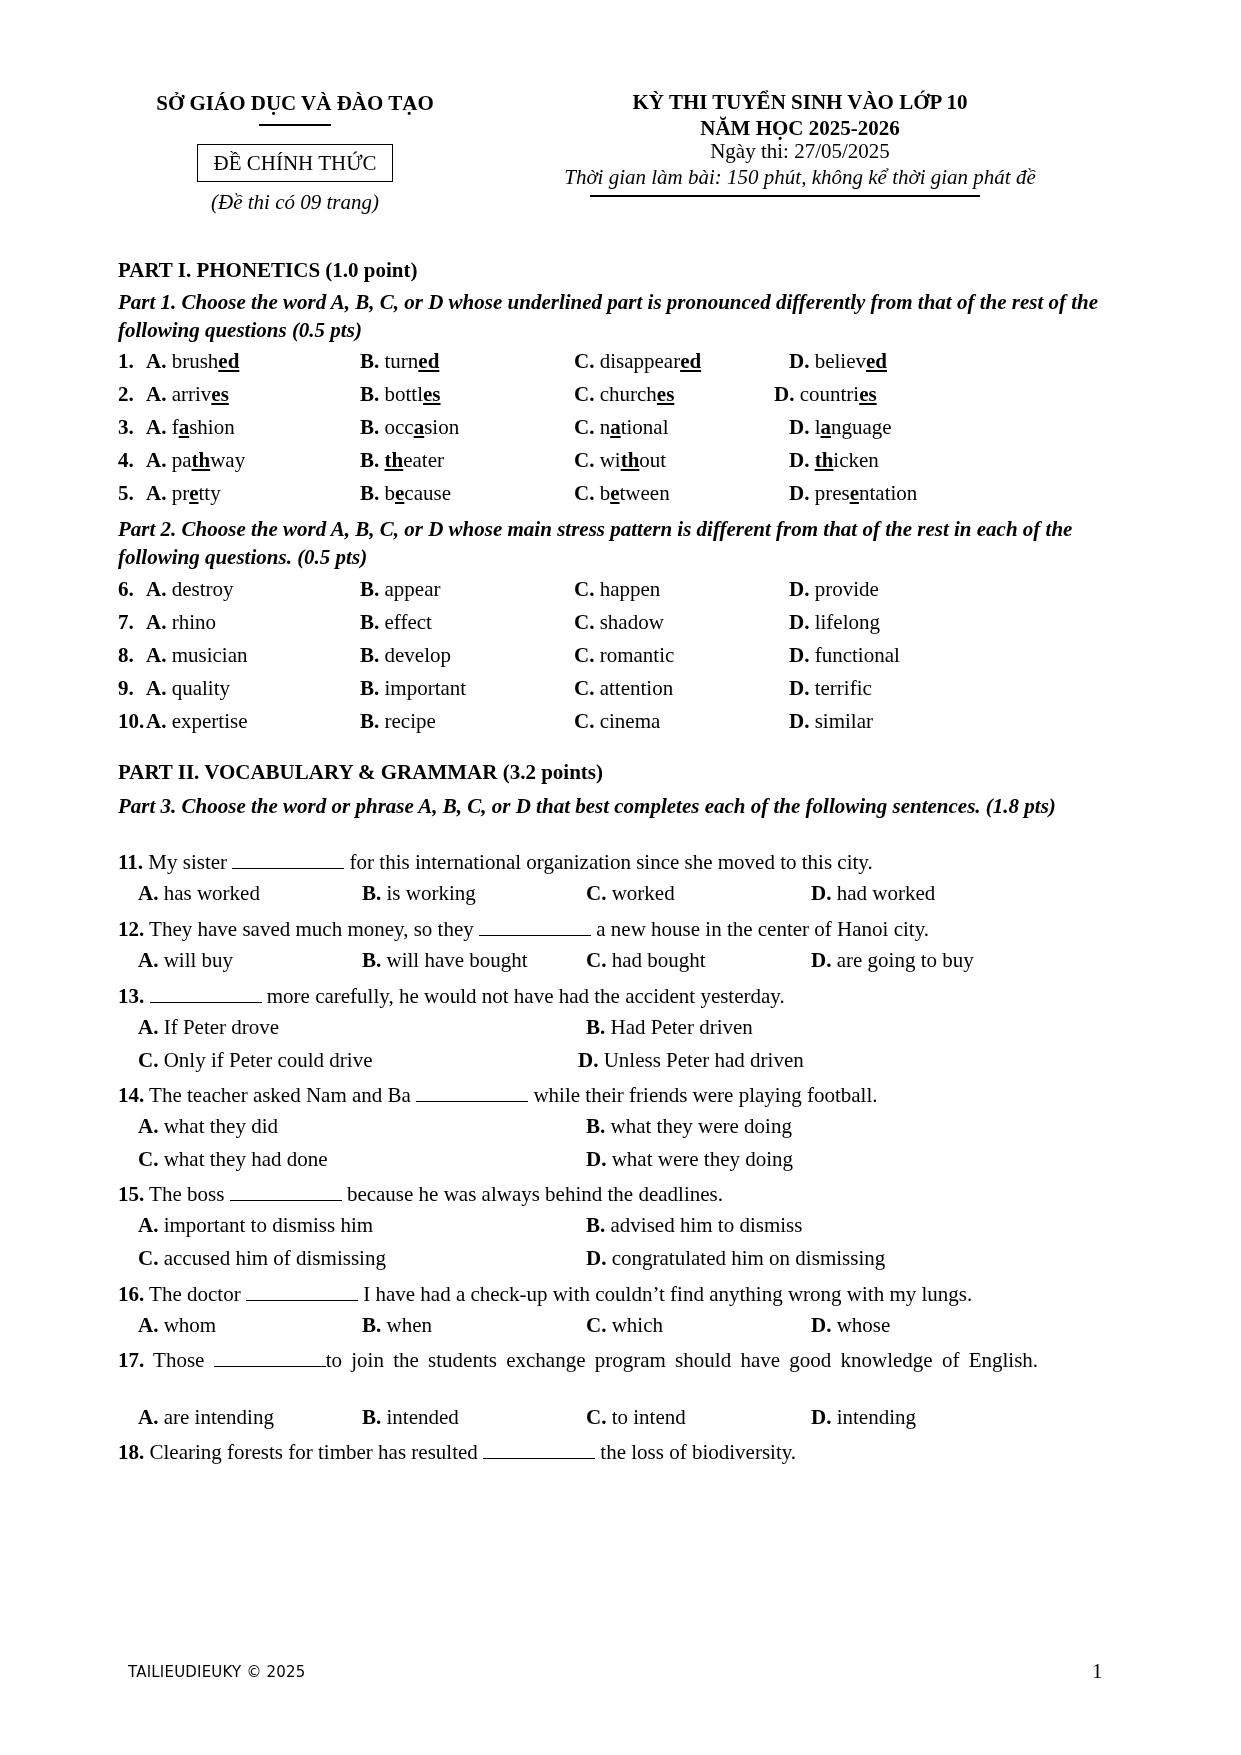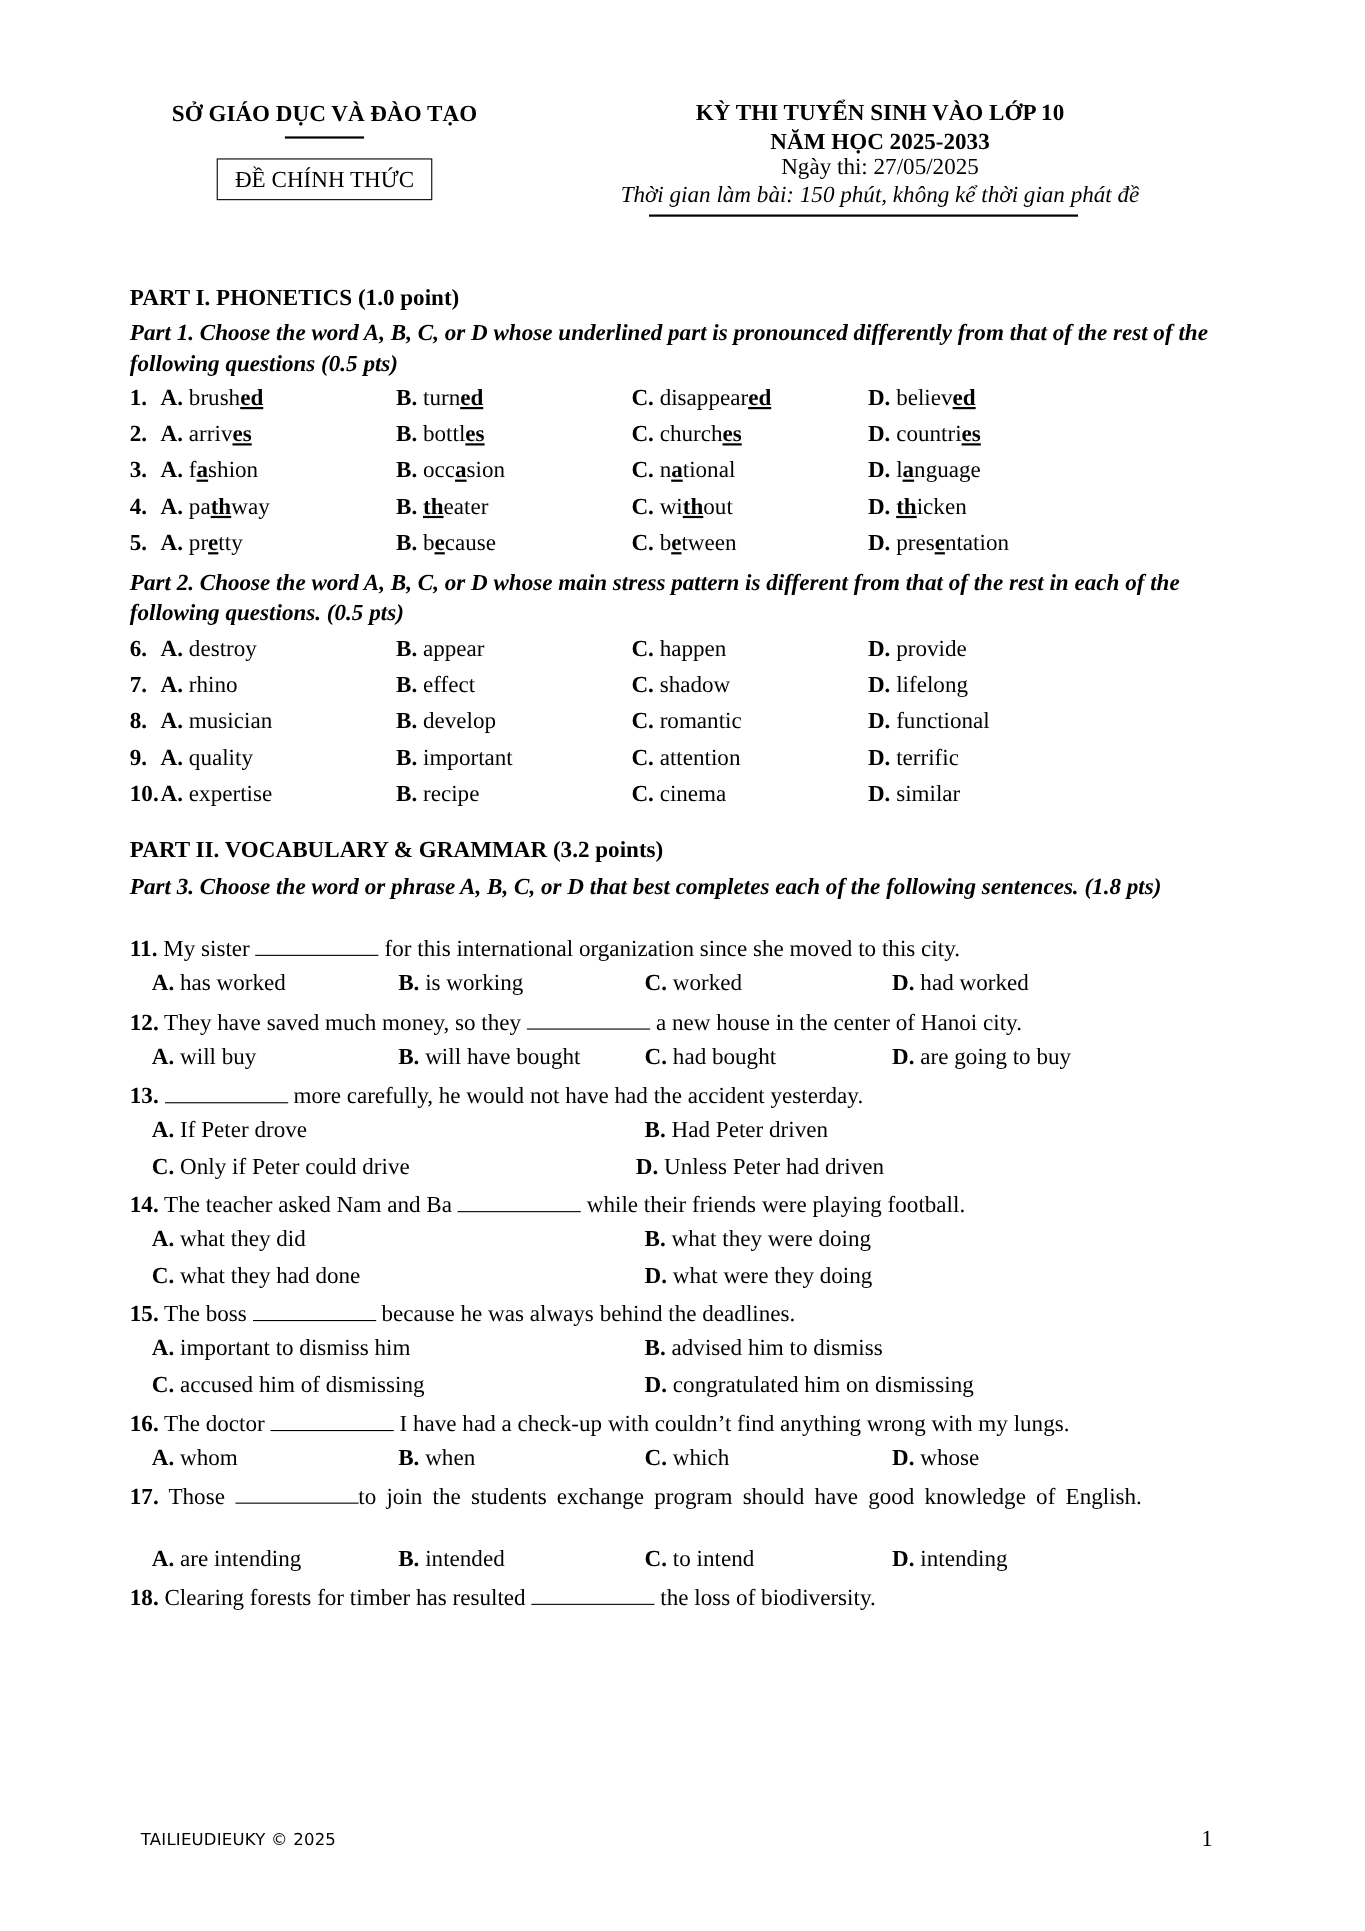--- a/index.html
+++ b/index.html
@@ -28,25 +28,26 @@
   .footer-left { left:128px; top:1663px; font-family:"DejaVu Sans", sans-serif; font-size:15px; letter-spacing:0.2px; }
   .footer-right { left:1092px; top:1659px; font-size:21px; }
 </style>
 </head>
 <body>
 
 <div class="abs hdr-left center">
   <div class="hl">SỞ GIÁO DỤC VÀ ĐÀO TẠO</div>
   <div class="rule-short"></div>
   <div class="box">ĐỀ CHÍNH THỨC</div>
+  <div class="pages">(Đề thi có 09 trang)</div>
 </div>
 
 <div class="abs hdr-right center">
   <div class="hl" style="line-height:29px">KỲ THI TUYỂN SINH VÀO LỚP 10</div>
-  <div class="hl" style="line-height:22px">NĂM HỌC 2025-2033</div>
+  <div class="hl" style="line-height:22px">NĂM HỌC 2025-2026</div>
   <div class="rl" style="line-height:24px">Ngày thi: 27/05/2025</div>
   <div class="rl" style="font-style:italic;line-height:28px">Thời gian làm bài: 150 phút, không kể thời gian phát đề</div>
   <div class="hr-line"></div>
 </div>
 
 <div class="abs part-title" style="left:118px; top:258px;">PART I. PHONETICS (1.0 point)</div>
 <div class="abs instr" style="left:118px; top:288px; width:1000px;">Part 1. Choose the word A, B, C, or D whose underlined part is pronounced differently from that of the rest of the following questions (0.5 pts)</div>
 
 <div id="p1rows">
     <div class="row" style="top: 349px;">
@@ -54,21 +55,21 @@
       <span style="left: 28px;"><b>A.</b> <span>brush</span><span class="u">ed</span><span></span></span>
       <span style="left: 242px;"><b>B.</b> <span>turn</span><span class="u">ed</span><span></span></span>
       <span style="left: 456px;"><b>C.</b> <span>disappear</span><span class="u">ed</span><span></span></span>
       <span style="left: 671px;"><b>D.</b> <span>believ</span><span class="u">ed</span><span></span></span>
     </div>
     <div class="row" style="top: 382px;">
       <span class="q" style="left: 0px;">2.</span>
       <span style="left: 28px;"><b>A.</b> <span>arriv</span><span class="u">es</span><span></span></span>
       <span style="left: 242px;"><b>B.</b> <span>bottl</span><span class="u">es</span><span></span></span>
       <span style="left: 456px;"><b>C.</b> <span>church</span><span class="u">es</span><span></span></span>
-      <span style="left: 671px;"><b>D.</b> <span>countri</span><span class="u">es</span><span></span></span>
+      <span style="left: 656px;"><b>D.</b> <span>countri</span><span class="u">es</span><span></span></span>
     </div>
     <div class="row" style="top: 415px;">
       <span class="q" style="left: 0px;">3.</span>
       <span style="left: 28px;"><b>A.</b> <span>f</span><span class="u">a</span><span>shion</span></span>
       <span style="left: 242px;"><b>B.</b> <span>occ</span><span class="u">a</span><span>sion</span></span>
       <span style="left: 456px;"><b>C.</b> <span>n</span><span class="u">a</span><span>tional</span></span>
       <span style="left: 671px;"><b>D.</b> <span>l</span><span class="u">a</span><span>nguage</span></span>
     </div>
     <div class="row" style="top: 448px;">
       <span class="q" style="left: 0px;">4.</span>

